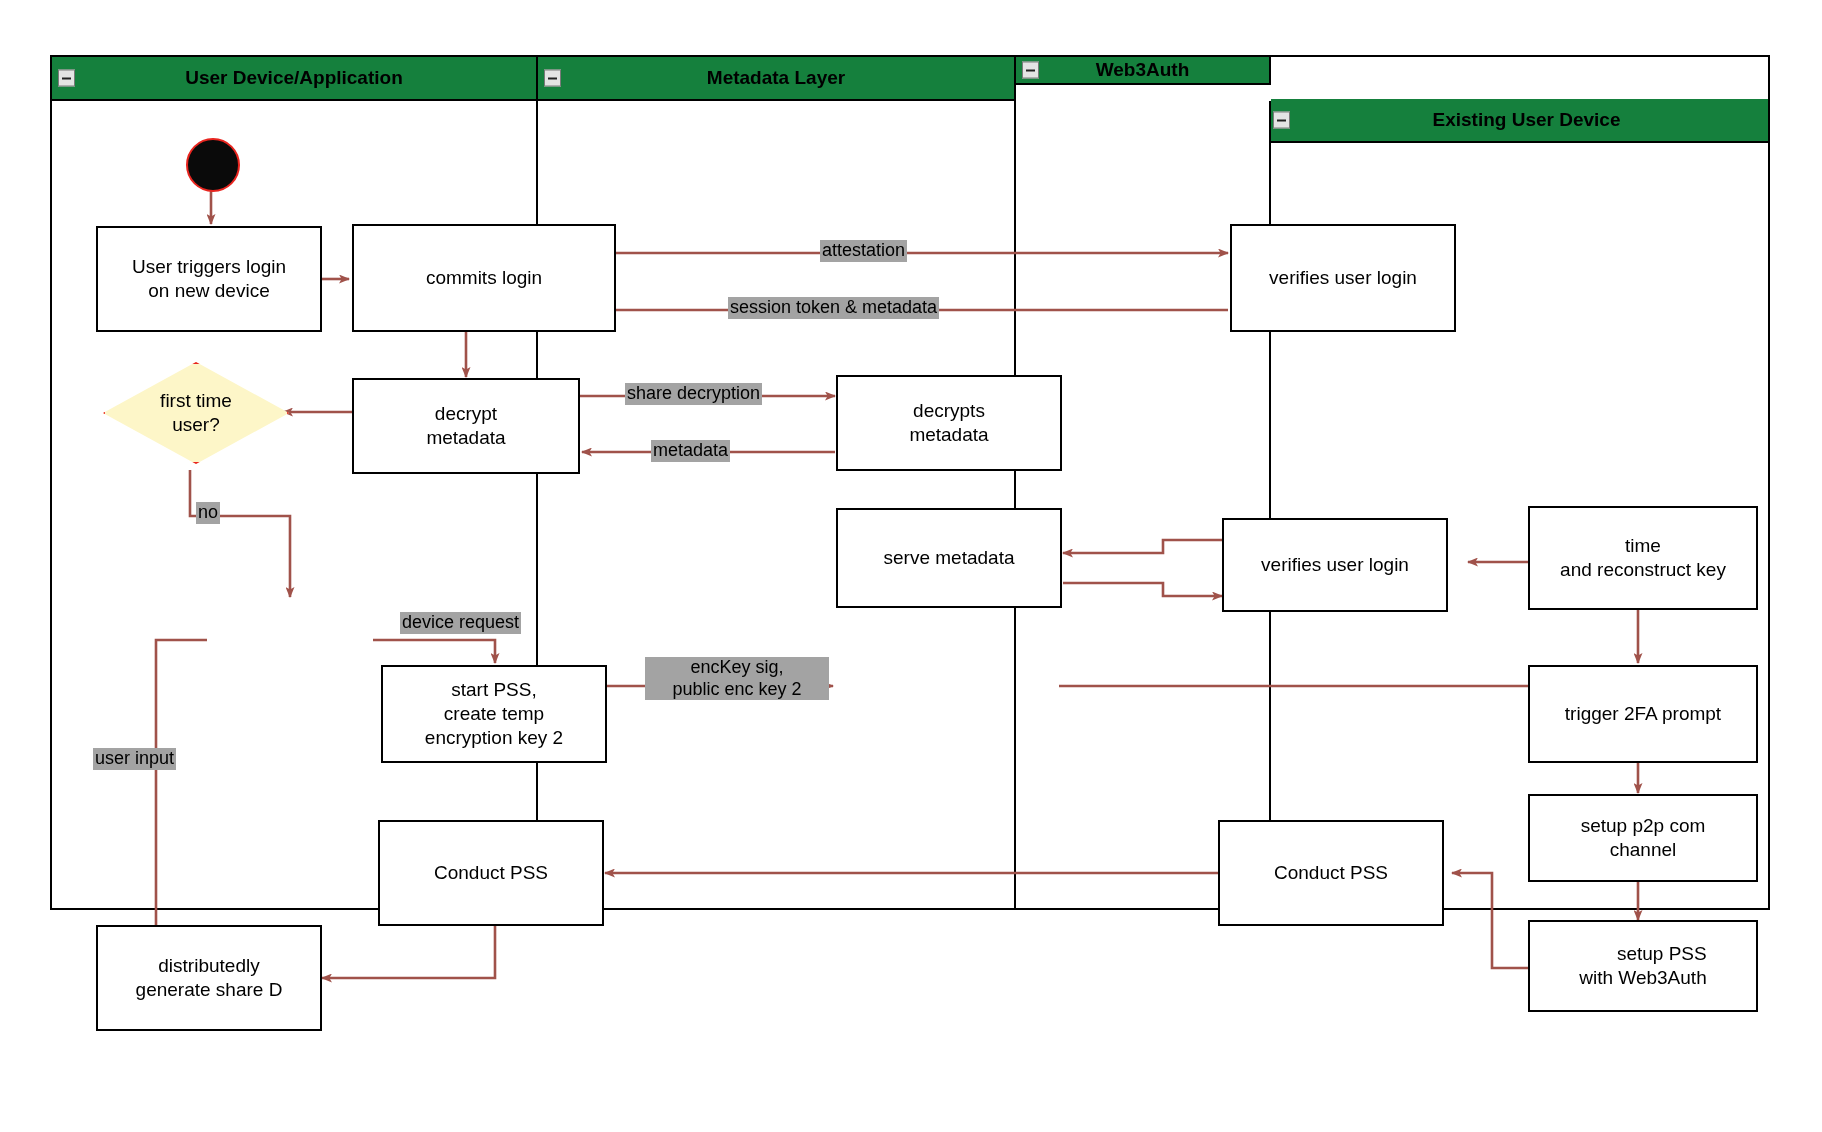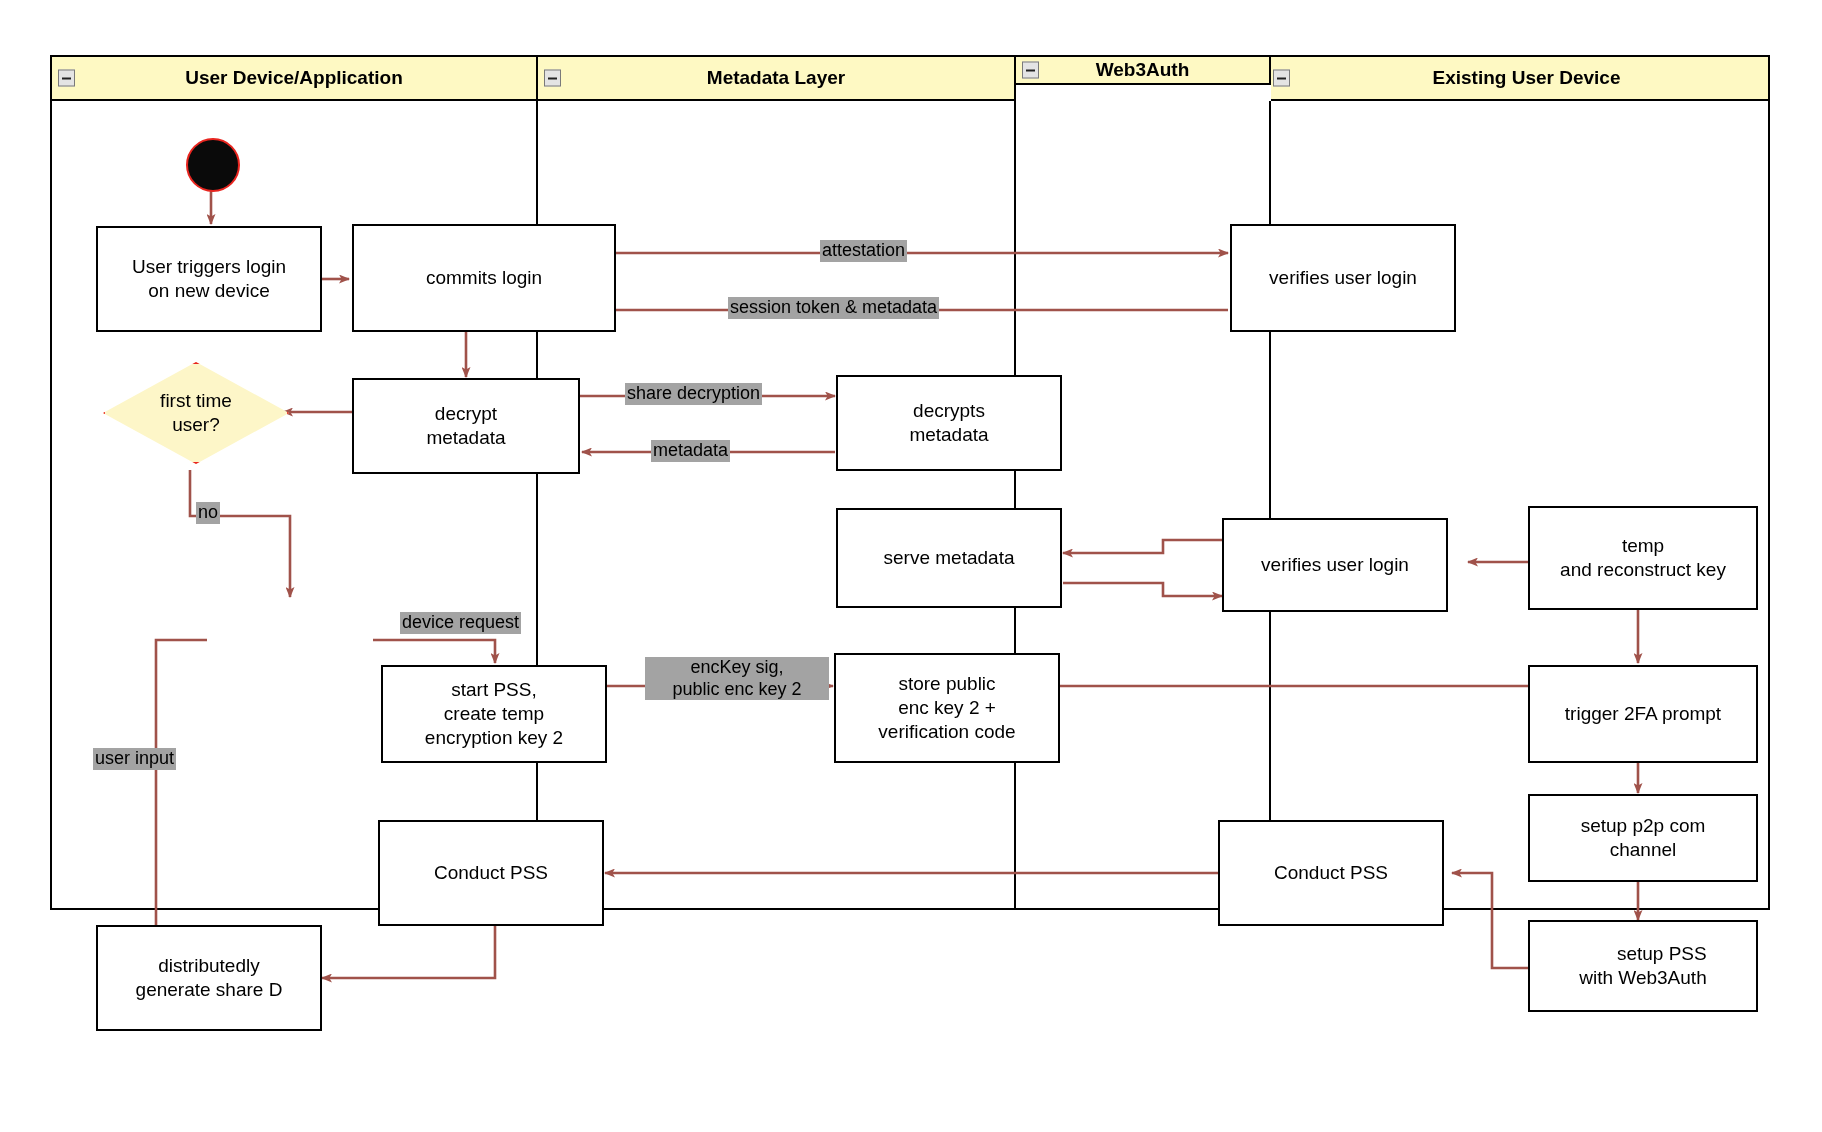--- a/index.html
+++ b/index.html
@@ -3,22 +3,22 @@
 <meta charset="utf-8">
 <style>
   html,body{margin:0;padding:0;background:#ffffff;}
   body{width:1822px;height:1132px;font-family:"Liberation Sans","DejaVu Sans",sans-serif;}
   #stage{position:relative;width:1822px;height:1132px;overflow:hidden;background:#fff;}
 
   
   .lane-frame{position:absolute;border:2px solid #000;box-sizing:border-box;background:#fff;}
   .lane-head{position:absolute;box-sizing:border-box;border-right:2px solid #000;
              border-bottom:2px solid #000;display:flex;align-items:center;justify-content:center;
-             font-weight:bold;font-size:19px;color:#000;background:#fef9c3;}
-  .lane-head.last{border-right:none;}
+             font-weight:bold;font-size:19px;color:#000;background:#15803d;}
+  .lane-head.last{border-right:none;margin-top:42px;}
   .lane-body{position:absolute;box-sizing:border-box;border-right:2px solid #000;background:transparent;}
   .lane-body.last{border-right:none;}
 
   .collapse-icon{position:absolute;left:6px;top:50%;transform:translateY(-50%);
                  width:15px;height:15px;border:1px solid #7a7a7a;background:#e4e4e4;
                  display:flex;align-items:center;justify-content:center;}
   .collapse-icon i{display:block;width:9px;height:2px;background:#222;}
   .lane-head.tight .collapse-icon{left:2px;}
   .lane-head.tight .lane-title{margin-left:14px;}
 
@@ -157,31 +157,28 @@
   <div class="node" style="left:378px;top:820px;width:226px;height:106px;">Conduct PSS</div>
 
   <div class="node" style="left:96px;top:925px;width:226px;height:106px;">distributedly
 generate share D</div>
 
   <div class="node" style="left:836px;top:375px;width:226px;height:96px;">decrypts
 metadata</div>
 
   <div class="node" style="left:836px;top:508px;width:226px;height:100px;">serve metadata</div>
 
-  <div class="node" style="left:834px;top:653px;width:226px;height:110px;">store public
-enc key 2 +
-verification code</div>
 
   <div class="node" style="left:1230px;top:224px;width:226px;height:108px;">verifies user login</div>
 
   <div class="node" style="left:1222px;top:518px;width:226px;height:94px;">verifies user login</div>
 
   <div class="node" style="left:1218px;top:820px;width:226px;height:106px;">Conduct PSS</div>
 
-  <div class="node" style="left:1528px;top:506px;width:230px;height:104px;">temp
+  <div class="node" style="left:1528px;top:506px;width:230px;height:104px;">time
 and reconstruct key</div>
 
   <div class="node" style="left:1528px;top:665px;width:230px;height:98px;">trigger 2FA prompt</div>
 
   <div class="node" style="left:1528px;top:794px;width:230px;height:88px;">setup p2p com
 channel</div>
 
   <div class="node" style="left:1528px;top:920px;width:230px;height:92px;text-align:right;">setup PSS
 with Web3Auth</div>
 

